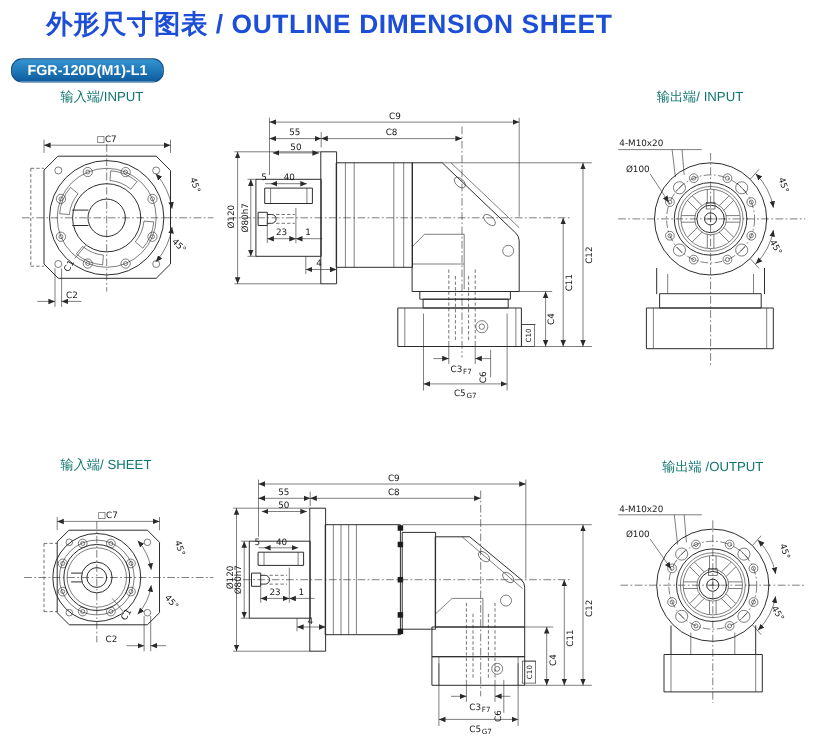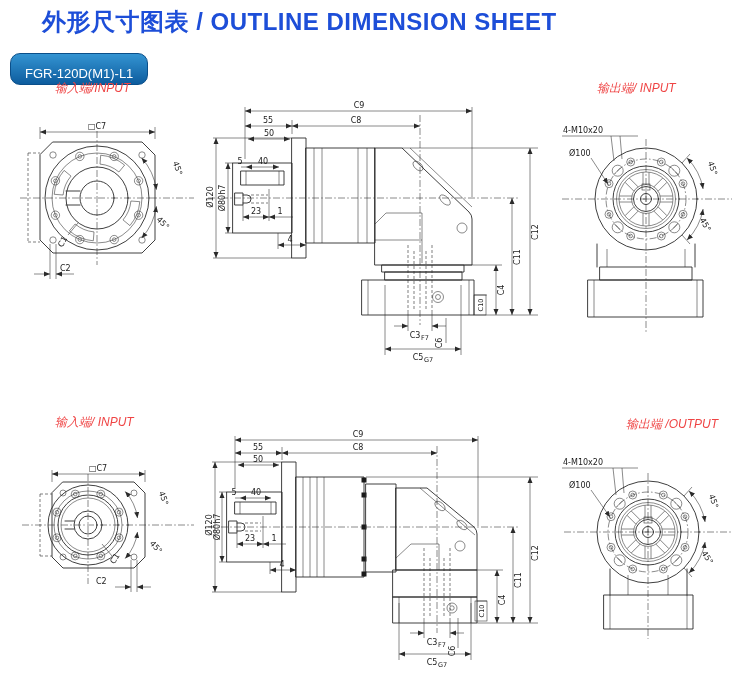--- a/index.html
+++ b/index.html
@@ -1,23 +1,23 @@
 <!DOCTYPE html>
 <html><head>
 <meta charset="utf-8">
 <style>
   html,body{margin:0;padding:0;background:#fff;}
   #sheet{position:relative;width:746px;height:675px;background:#fff;overflow:hidden;
          font-family:"Liberation Sans",sans-serif;}
   .abs{position:absolute;}
   #page-title{left:10px;top:6px;font-size:24px;font-weight:bold;color:#1d4ed8;letter-spacing:.5px;margin-left:32px;}
-  .badge{left:10px;display:inline-block;padding:12px 14px 3px 14px;border-radius:10px;
+  .badge{left:10px;display:inline-block;padding:2px 14px 3px 14px;border-radius:10px;
          background:linear-gradient(180deg,#3494d2,#0d5c9e);border:1px solid #0b4f8a;
-         color:#fff;font-size:13px;font-weight:normal;}
-  .portlabel{font-size:12px;color:#ef4444;font-style:italic;}
+         color:#fff;font-size:13px;font-weight:bold;}
+  .portlabel{font-size:12px;color:#0f766e;}
   svg{overflow:visible;display:block;}
   .o{fill:none;stroke:#2a2a2a;stroke-width:.9;stroke-linejoin:round;stroke-linecap:round;}
   .t{fill:none;stroke:#2a2a2a;stroke-width:.55;}
   .d{fill:none;stroke:#2a2a2a;stroke-width:.55;stroke-dasharray:7 2.2 1.6 2.2;}
   .h{fill:none;stroke:#2a2a2a;stroke-width:.6;stroke-dasharray:3 2;}
   .dim{fill:none;stroke:#2a2a2a;stroke-width:.55;}
   .fil{fill:#1a1a1a;stroke:none;}
   svg text{font:8px "DejaVu Sans",sans-serif;fill:#1a1a1a;}
   svg text.s{font-size:6.5px;}
   svg text.m{text-anchor:middle;}
@@ -344,22 +344,22 @@
     <g>
       <path class="dim" d="M145.1,95.9 A58,58 0 0 0 129,65" marker-start="url(#ah)" marker-end="url(#ah)"></path>
       <path class="dim" d="M145.1,116.1 A58,58 0 0 1 129,147" marker-start="url(#ah)" marker-end="url(#ah)"></path>
       <line class="t" x1="124" y1="70" x2="132" y2="61"></line>
         <line class="t" x1="124" y1="142" x2="132" y2="151"></line>
       <text class="m" transform="translate(152,76) rotate(72)">45°</text>
       <text class="m" transform="translate(145,133) rotate(60)">45°</text>
     </g>
   </svg>
 
-  <div class="abs portlabel" style="left:55px;top:414px">输入端/ INPUT</div>
-  <div class="abs portlabel" style="left:626px;top:416px">输出端 /OUTPUT</div>
+  <div class="abs portlabel" style="left:55px;top:414px">输入端/ SHEET</div>
+  <div class="abs portlabel" style="left:602px;top:416px">输出端 /OUTPUT</div>
 
   <svg class="abs" style="left:18px;top:450px" width="180" height="152" viewBox="0 0 180 152">
     <g>
       <line class="d" x1="4" y1="75" x2="176" y2="75"></line>
         <line class="d" x1="70" y1="24" x2="70" y2="134"></line>
     </g>
     <g>
       <path class="o" d="M45,32 H116 L127,43 V107 L116,118 H45 L34,107 V43 Z"></path>
       <line class="h" x1="22" y1="44" x2="22" y2="106"></line>
         <line class="h" x1="22" y1="44" x2="34" y2="44"></line>

